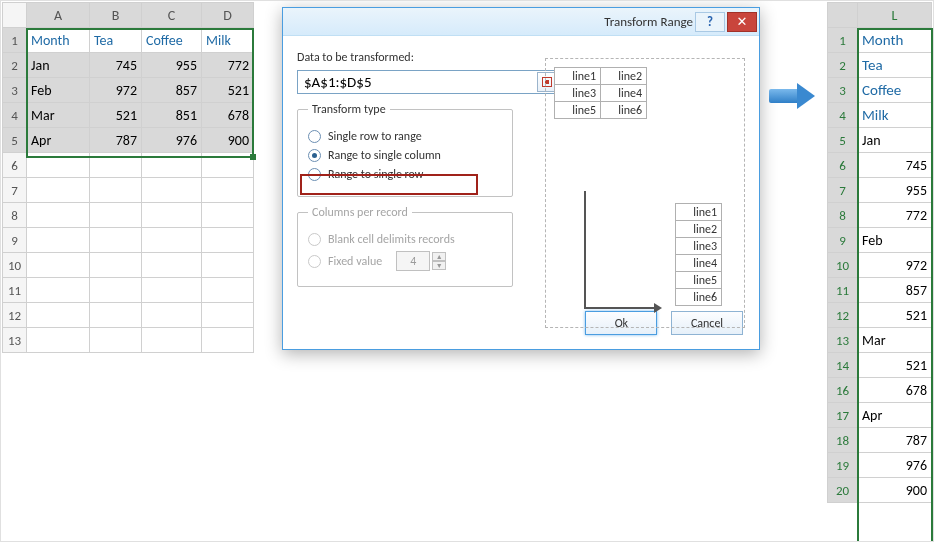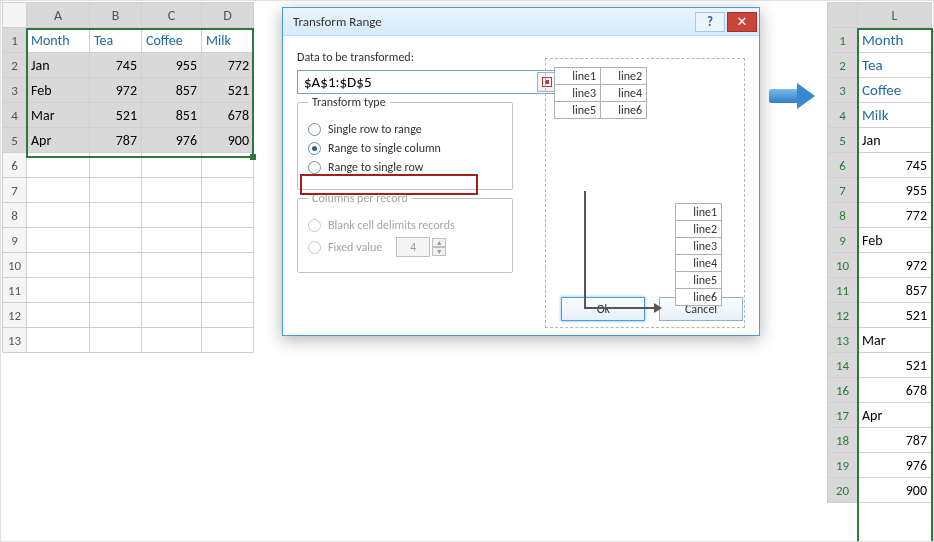--- a/index.html
+++ b/index.html
@@ -19,33 +19,33 @@
   
   .sheet-left .sel { background:#d9d9d9; }
   .sheet-left .sel.hdrcell { background:#fff; }
   .sheet-left .hdractive { background:#d9d9d9 !important; color:#2b7a3b; }
   .sheet-left .sel-wrap { position:absolute; border:2px solid #2b7a3b; pointer-events:none; }
   .corner { position:absolute; width:6px; height:6px; background:#2b7a3b; right:-4px; bottom:-4px; }
 
   
   .dialog { position:absolute; left:281px; top:6px; width:478px; background:#fff; border:1px solid #4a9de0; box-shadow:0 4px 16px rgba(0,0,0,0.3);}
   .titlebar { height:28px; background:linear-gradient(#eaf4fb,#d6ebfb); border-bottom:1px solid #c0dff4; display:flex; align-items:center; padding:0 2px 0 10px; font-size:13px; }
-  .titlebar .title { flex:1; text-align:left; color:#333; }
+  .titlebar .title { flex:1; text-align:right; color:#333; }
   .titlebar .winbtn { width:30px; height:20px; text-align:center; line-height:18px; font-size:13px; border:1px solid transparent; margin-left:2px;}
   .titlebar .help { color:#2b65b0; border-color:#a9c9e4; background:#eaf4fb; font-weight:bold;}
   .titlebar .close { background:#c9453c; color:#fff; border-color:#a13129; font-family:Arial; }
   .dlgbody { padding:10px 14px 14px 14px; font-size:12px; color:#333; }
   .lbl { margin:4px 0 6px 0; }
   .rangebox { position:relative; width:262px; }
   .rangebox input { width:100%; height:24px; padding:2px 26px 2px 6px; font-size:15px; border:1px solid #7aa3c5; }
   .rangebox .pick { position:absolute; right:2px; top:2px; width:20px; height:20px; border:1px solid #9bb4cc; background:linear-gradient(#fff,#e8f0f8); display:flex; align-items:center; justify-content:center;}
   .pick .ico { width:10px; height:10px; border:1px solid #c0392b; position:relative;}
   .pick .ico::after{content:""; position:absolute; top:2px; left:2px; width:4px; height:4px; background:#c0392b;}
 
-  fieldset { border:1px solid #c2c2c2; border-radius:2px; margin-top:1px; padding:8px 10px 10px 10px; }
+  fieldset { border:1px solid #c2c2c2; border-radius:2px; margin-top:8px; padding:8px 10px 10px 10px; }
   legend { font-size:12px; color:#333; padding:0 4px; }
   .radio-row { display:flex; align-items:center; margin:5px 0; font-size:12px; color:#333;}
   .radio-row.disabled { color:#a5a5a5; }
   .radio { width:13px; height:13px; border:1px solid #6c8fb3; border-radius:50%; margin-right:7px; position:relative; background:#fff;}
   .radio.checked::after { content:""; position:absolute; left:3px; top:3px; width:5px; height:5px; border-radius:50%; background:#2b608f;}
   .radio.disabled { border-color:#c9c9c9;}
   .spin { display:inline-flex; align-items:center; margin-left:14px;}
   .spin input { width:34px; height:20px; border:1px solid #c0c0c0; text-align:center; font-size:12px; color:#9b9b9b; background:#f5f5f5;}
   .spin .arrows { display:flex; flex-direction:column; margin-left:2px;}
   .spin .arrows span { width:14px; height:9px; border:1px solid #c0c0c0; background:#f1f1f1; font-size:7px; text-align:center; line-height:7px; color:#999;}
@@ -56,21 +56,21 @@
   .preview { position:absolute; right:14px; top:50px; width:200px; height:270px; border:1px dashed #b5b5b5; padding:8px; font-family:"Courier New", monospace; font-size:12px; color:#333;}
   .mini { border-collapse:collapse; }
   .mini td { border:1px solid #b0b0b0; width:46px; height:17px; padding:0 4px; font-size:12px; text-align:right; background:#fff;}
   .mini.stack td { width:46px; }
   .arrowL { position:absolute; }
   .arrowL .v { position:absolute; left:30px; top:72px; width:2px; height:118px; background:#555;}
   .arrowL .h { position:absolute; left:30px; top:188px; width:72px; height:2px; background:#555;}
   .arrowL .ah { position:absolute; left:100px; top:184px; width:0; height:0; border-left:8px solid #555; border-top:5px solid transparent; border-bottom:5px solid transparent;}
 
   .btnrow { text-align:right; padding:10px 16px 14px 0;}
-  .btn { display:inline-block; width:84px; height:24px; border:1px solid #8eb3d3; background:linear-gradient(#fcfdff,#e6f0f9); font-size:12px; color:#333; margin-left:10px; text-align:center; line-height:22px;}
+  .btn { display:inline-block; width:72px; height:24px; border:1px solid #8eb3d3; background:linear-gradient(#fcfdff,#e6f0f9); font-size:12px; color:#333; margin-left:10px; text-align:center; line-height:22px;}
   .btn.ok { border-color:#4a9de0; box-shadow:0 0 3px #7ab9ec;}
 
   
   .bigarrow { position:absolute; left:768px; top:82px; width:48px; height:26px; }
   .bigarrow .shaft { position:absolute; left:0; top:6px; width:30px; height:14px; background:linear-gradient(#7ab9ec,#2f7fc7); border-radius:2px;}
   .bigarrow .head { position:absolute; left:28px; top:0; width:0; height:0; border-left:18px solid #3a89d0; border-top:13px solid transparent; border-bottom:13px solid transparent;}
 
   
   .sheet-right { position:absolute; left:826px; top:1px;}
   .sheet-right .grid th.colhdr { background:#d9d9d9; color:#2b7a3b;}

